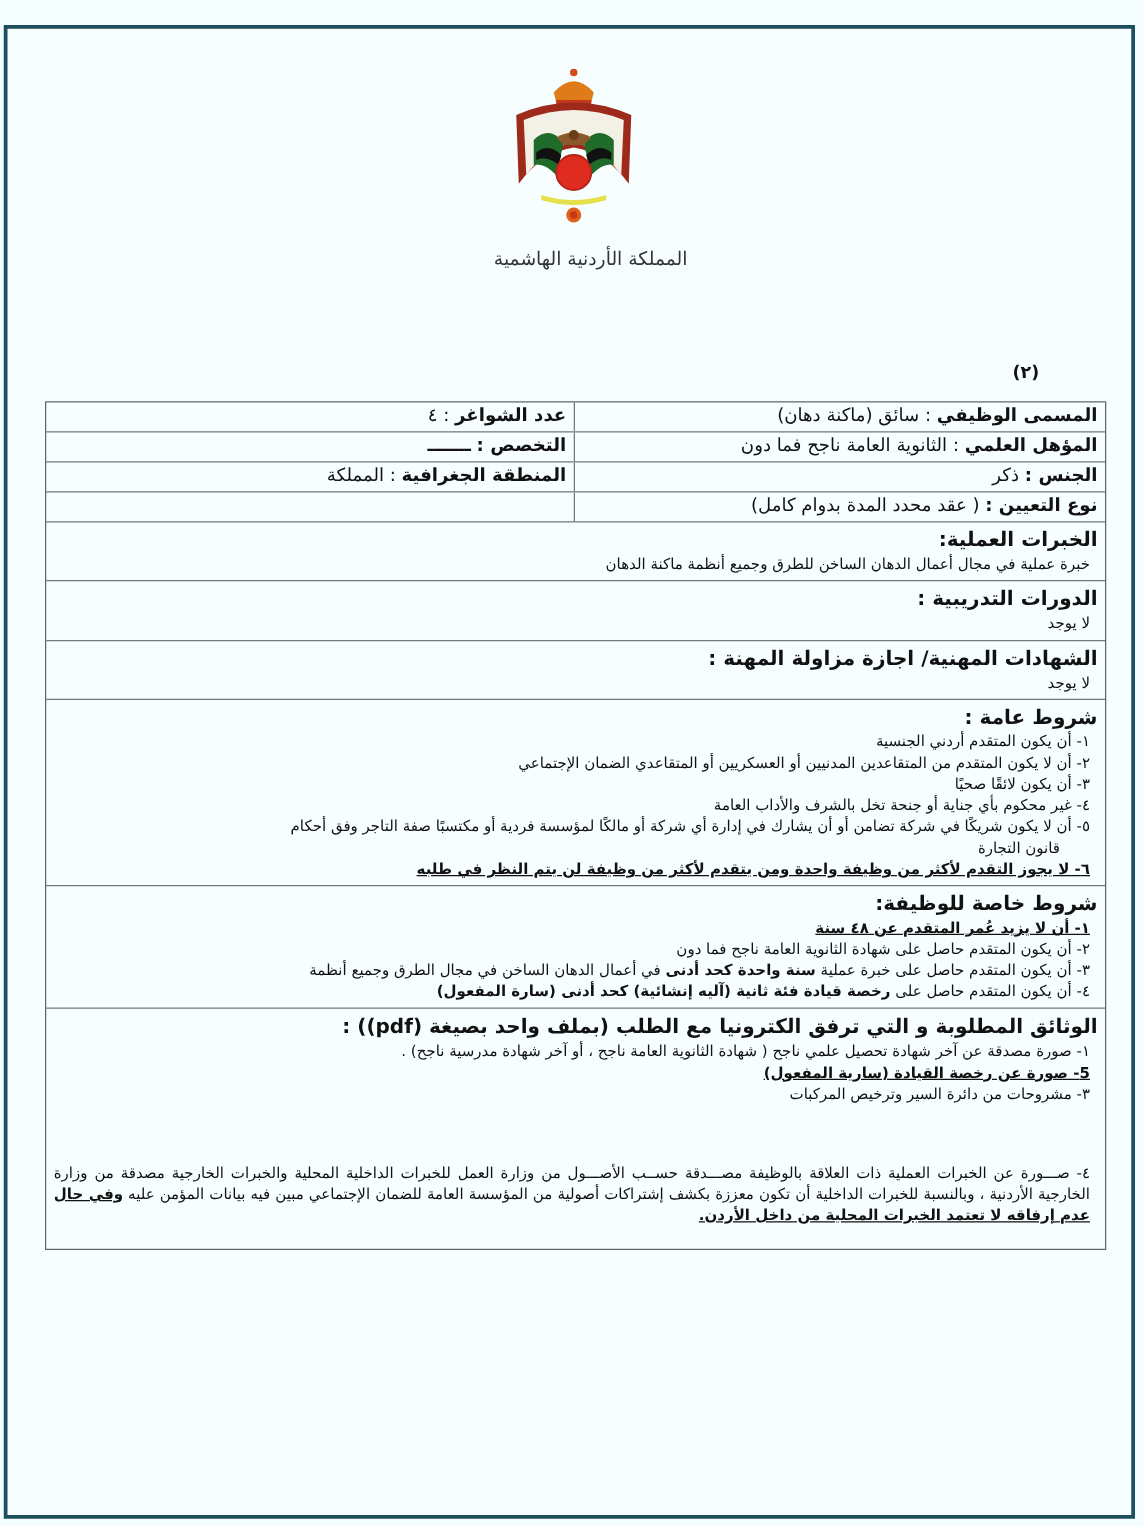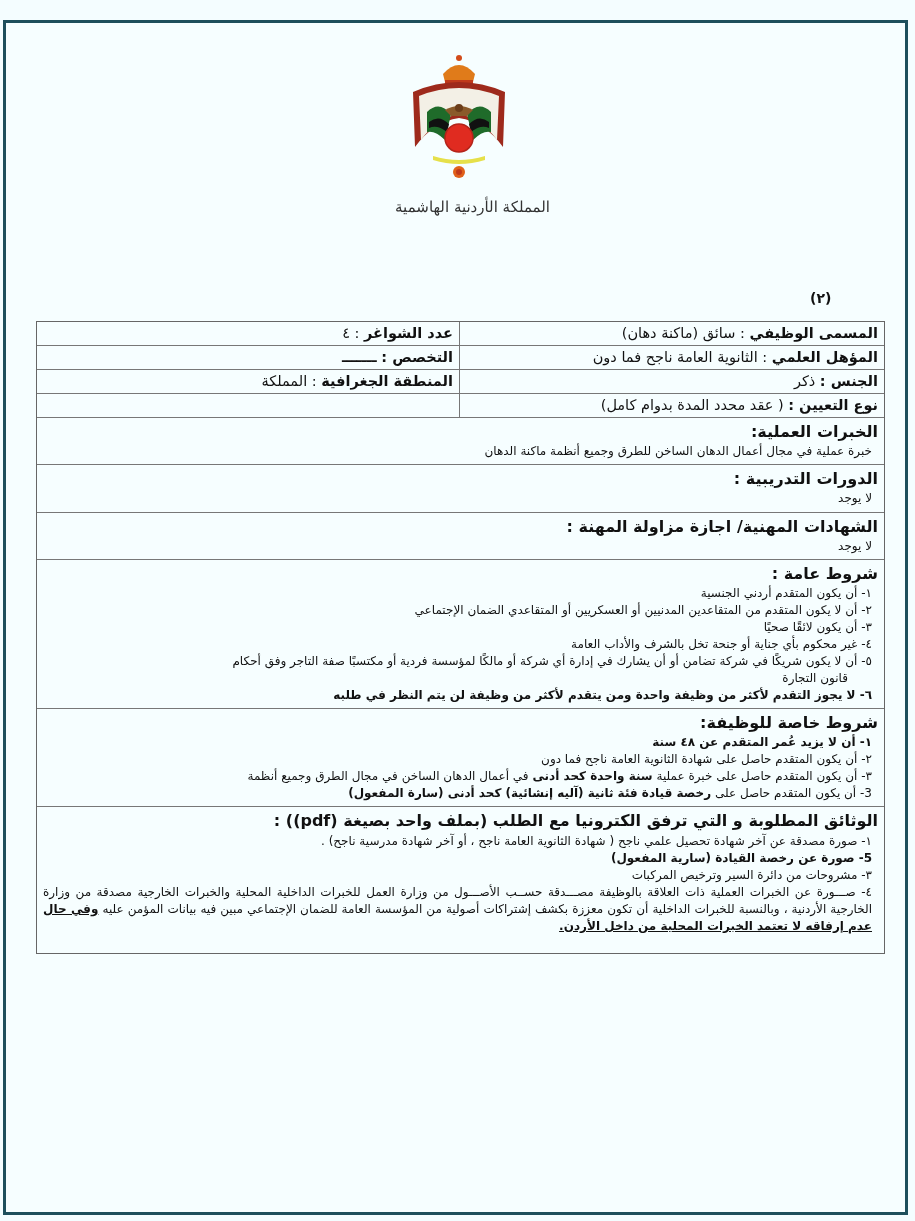--- a/index.html
+++ b/index.html
@@ -31,21 +31,21 @@
   .row { display:flex; border-bottom:1.5px solid #777; }
   .row:last-child { border-bottom:none; }
   .cell { padding:1px 6px; box-sizing:border-box; }
   .cell.right { width:425px; border-left:1.5px solid #777; }
   .cell.left { flex:1; }
   .lbl { font-weight:bold; }
   .section { padding:2px 6px 4px 6px; border-bottom:1.5px solid #777; }
   .section:last-child { border-bottom:none; }
   .sec-title { font-weight:bold; font-size:16px; }
   .item { padding-right:6px; font-size:12px; line-height:1.42; }
-  .item.bold { font-weight:bold; }
+  .item.bold { font-weight:bold;text-decoration:underline; }
   .cont { padding-right:30px; }
   b { font-weight:bold; }
   u.b { font-weight:bold; text-decoration:underline; }
 </style>
 </head>
 <body>
 
 <div class="frame"></div>
 
 <svg class="emblem" viewBox="0 0 108 130">
@@ -147,27 +147,27 @@
   </div>
 
   <div class="section">
     <div class="sec-title">شروط خاصة للوظيفة:</div>
     <div class="item bold">١- أن لا يزيد عُمر المتقدم عن ٤٨ سنة</div>
     <div class="item">٢- أن يكون المتقدم حاصل على شهادة الثانوية العامة ناجح فما دون</div>
     <div class="item">
       <span>٣- أن يكون المتقدم حاصل على خبرة عملية </span><b>سنة واحدة كحد أدنى</b><span> في أعمال الدهان الساخن في مجال الطرق وجميع أنظمة</span>
     </div>
     <div class="item">
-      <span>3- أن يكون المتقدم حاصل على </span><b>رخصة قيادة فئة ثانية (آليه إنشائية) كحد أدنى (سارة المفعول)</b>
+      <span>٤- أن يكون المتقدم حاصل على </span><b>رخصة قيادة فئة ثانية (آليه إنشائية) كحد أدنى (سارة المفعول)</b>
     </div>
   </div>
 
   <div class="section" style="padding-bottom:18px;">
     <div class="sec-title">الوثائق المطلوبة و التي ترفق الكترونيا مع الطلب (بملف واحد بصيغة (pdf)) :</div>
     <div class="item">١- صورة مصدقة عن آخر شهادة تحصيل علمي ناجح ( شهادة الثانوية العامة ناجح ، أو آخر شهادة مدرسية ناجح) .</div>
     <div class="item bold">5- صورة عن رخصة القيادة (سارية المفعول)</div>
     <div class="item">٣- مشروحات من دائرة السير وترخيص المركبات</div>
-    <div class="item" style="text-align:justify;">
+    <div class="item" style="text-align:justify;margin-top:46px;">
       <span>٤- صـــورة عن الخبرات العملية ذات العلاقة بالوظيفة مصـــدقة حســب الأصـــول من وزارة العمل للخبرات الداخلية المحلية والخبرات الخارجية مصدقة من وزارة الخارجية الأردنية ، وبالنسبة للخبرات الداخلية أن تكون معززة بكشف إشتراكات أصولية من المؤسسة العامة للضمان الإجتماعي مبين فيه بيانات المؤمن عليه </span><u class="b">وفي حال عدم إرفاقه لا تعتمد الخبرات المحلية من داخل الأردن.</u>
     </div>
   </div>
 
 </div>
 
 </body></html>

